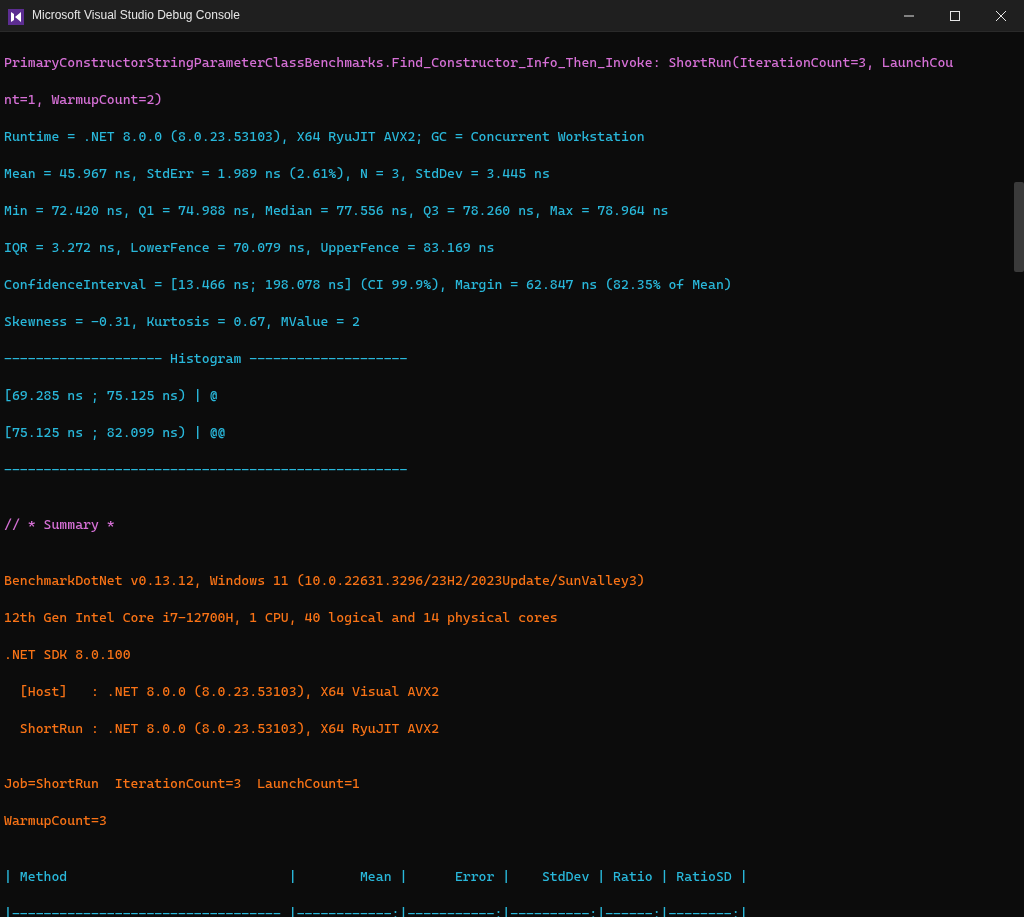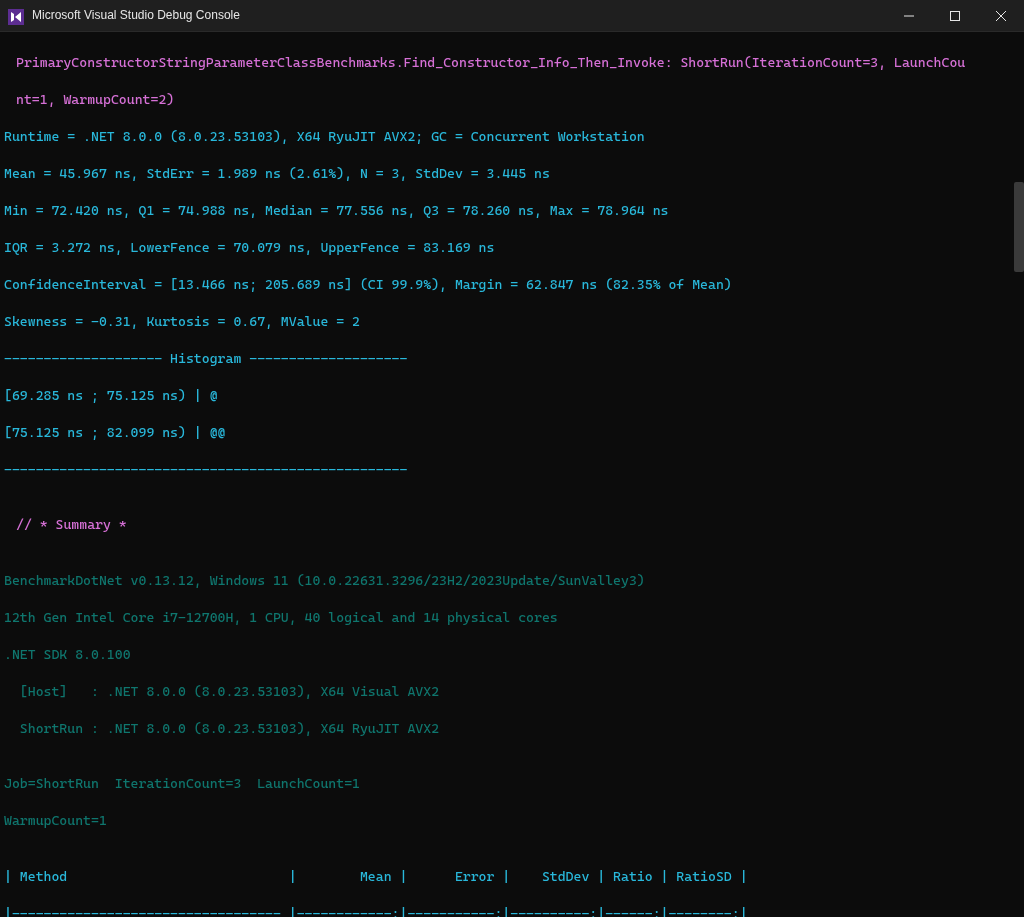--- a/index.html
+++ b/index.html
@@ -53,23 +53,23 @@
     background: #0c0c0c;
   }
   .scroll-thumb {
     position:absolute;
     right:0; top: 150px;
     width:10px; height: 90px;
     background: #3a3a3a;
     border-radius:2px;
   }
   
-  .c-magenta { color: #d670d6; margin-left: 12px; }
+  .c-magenta { color: #d670d6; }
   .c-cyan    { color: #29b8db; }
-  .c-yellow  { color: #0f766e; }
+  .c-yellow  { color: #f97316; }
 </style>
 </head>
 <body>
 
 <div class="titlebar">
   <div class="title-left">
     <span class="app-icon">
       <svg viewBox="0 0 16 16" width="16" height="16">
         <rect x="0" y="0" width="16" height="16" fill="#5c2d91"></rect>
         <path d="M3 3 L3 13 L6 11 L6 5 Z M7 8 L13 3 L13 13 Z" fill="#fff"></path>
@@ -103,21 +103,21 @@
 <span class="c-magenta">nt=1, WarmupCount=2)</span>
 
 <span class="c-cyan">Runtime = .NET 8.0.0 (8.0.23.53103), X64 RyuJIT AVX2; GC = Concurrent Workstation</span>
 
 <span class="c-cyan">Mean = 45.967 ns, StdErr = 1.989 ns (2.61%), N = 3, StdDev = 3.445 ns</span>
 
 <span class="c-cyan">Min = 72.420 ns, Q1 = 74.988 ns, Median = 77.556 ns, Q3 = 78.260 ns, Max = 78.964 ns</span>
 
 <span class="c-cyan">IQR = 3.272 ns, LowerFence = 70.079 ns, UpperFence = 83.169 ns</span>
 
-<span class="c-cyan">ConfidenceInterval = [13.466 ns; 205.689 ns] (CI 99.9%), Margin = 62.847 ns (82.35% of Mean)</span>
+<span class="c-cyan">ConfidenceInterval = [13.466 ns; 198.078 ns] (CI 99.9%), Margin = 62.847 ns (82.35% of Mean)</span>
 
 <span class="c-cyan">Skewness = -0.31, Kurtosis = 0.67, MValue = 2</span>
 
 <span class="c-cyan">-------------------- Histogram --------------------</span>
 
 <span class="c-cyan">[69.285 ns ; 75.125 ns) | @</span>
 
 <span class="c-cyan">[75.125 ns ; 82.099 ns) | @@</span>
 
 <span class="c-cyan">---------------------------------------------------</span>
@@ -132,21 +132,21 @@
 
 <span class="c-yellow">.NET SDK 8.0.100</span>
 
 <span class="c-yellow">  [Host]   : .NET 8.0.0 (8.0.23.53103), X64 Visual AVX2</span>
 
 <span class="c-yellow">  ShortRun : .NET 8.0.0 (8.0.23.53103), X64 RyuJIT AVX2</span>
 
 
 <span class="c-yellow">Job=ShortRun  IterationCount=3  LaunchCount=1</span>
 
-<span class="c-yellow">WarmupCount=1</span>
+<span class="c-yellow">WarmupCount=3</span>
 
 
 <span class="c-cyan">| Method                            |        Mean |      Error |    StdDev | Ratio | RatioSD |</span>
 
 <span class="c-cyan">|---------------------------------- |------------:|-----------:|----------:|------:|--------:|</span>
 
 
 
 
 

